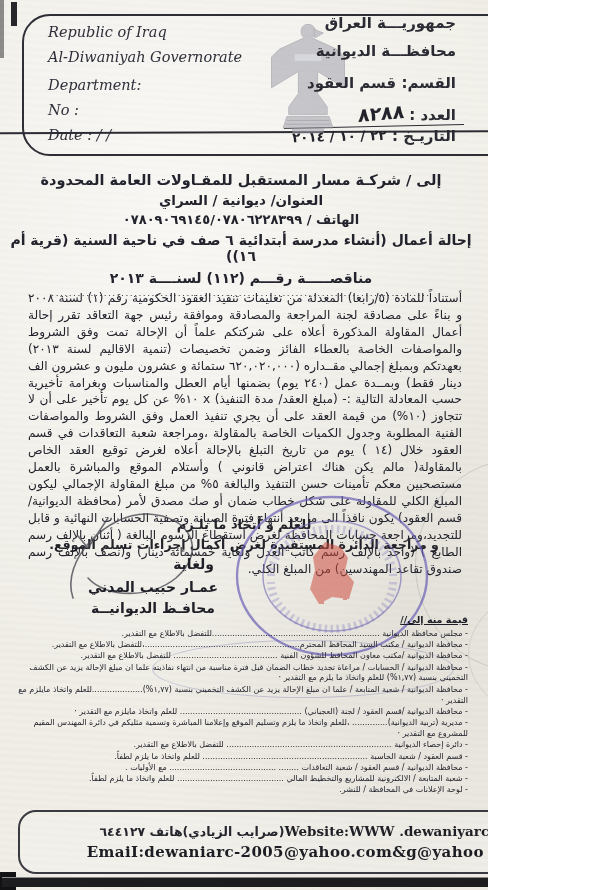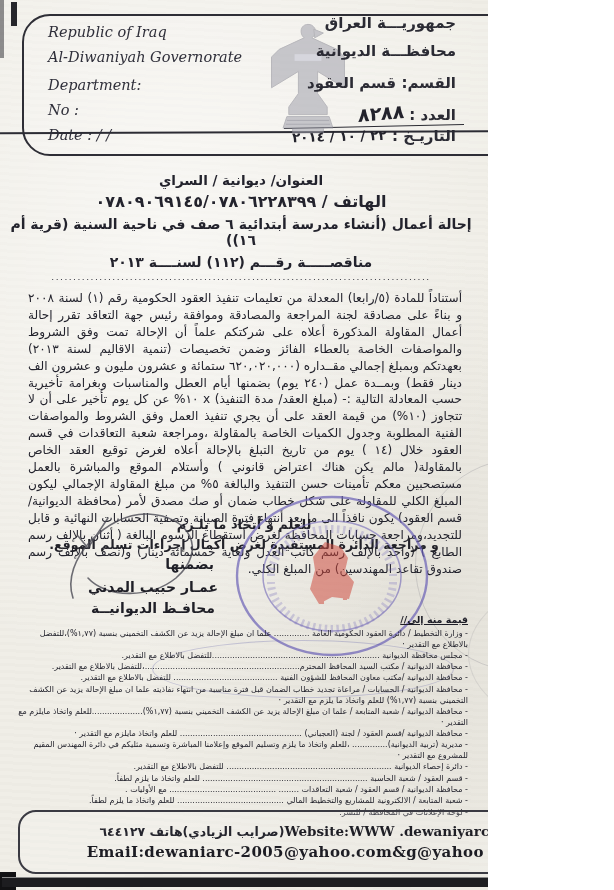--- a/index.html
+++ b/index.html
@@ -25,21 +25,21 @@
   .hdr-en .gap{margin-bottom:12px;text-align:center;}
   .hdr-ar{position:absolute;right:32px;top:16px;text-align:right;font-size:15px;font-weight:600;color:#2b2b34;line-height:1.0;}
   .hdr-ar .row{margin-bottom:13px;}
   .hand{display:inline-block;transform:rotate(-5deg) skewX(-6deg);font-size:19px;font-weight:600;letter-spacing:3px;color:#23232c;}
   .hand-sm{display:inline-block;transform:rotate(-1.5deg);font-size:13.5px;font-weight:600;color:#23232c;}
   .eagle{position:absolute;left:260px;top:18px;}
   
   .recipient{position:absolute;left:0;right:6px;top:172px;text-align:center;font-weight:600;color:#23232d;}
   .recipient .l1{font-size:14.5px;margin-bottom:4px;}
   .recipient .l2{font-size:13.5px;margin-bottom:4px;}
-  .recipient .l3{font-size:16px;margin-bottom:5px;}
+  .recipient .l3{font-size:13px;margin-bottom:5px;}
   .recipient .l4{font-size:14px;margin-bottom:6px;}
   .recipient .l5{font-size:14px;margin-bottom:2px;}
   .dots{font-size:9px;letter-spacing:1.5px;color:#30303a;font-weight:400;}
   
   .body-par{position:absolute;right:26px;left:28px;top:290px;text-align:justify;font-size:12.1px;line-height:16.9px;font-weight:500;color:#23232d;}
   
   .closing{position:absolute;left:0;right:0;top:517px;text-align:center;font-weight:700;color:#222229;}
   .closing .c1{font-size:13px;margin-bottom:5px;}
   .closing .c2{font-size:12.5px;}
   
@@ -110,20 +110,21 @@
       <span>العدد :</span>
       <span class="hand">٨٢٨٨</span>
     </div>
     <div class="row">
       <span>التاريـخ :</span>
       <span class="hand-sm">٢٢ / ١٠ / ٢٠١٤</span>
     </div>
   </div>
 
   <div class="recipient" dir="rtl">
+    <div class="l1">إلى / شركـة مسار المستقبل للمقـاولات العامة المحدودة</div>
     <div class="l2">العنوان/ ديوانية / السراي</div>
     <div class="l3">الهاتف / ٠٧٨٠٩٠٦٩١٤٥/٠٧٨٠٦٢٢٨٣٩٩</div>
     <div class="l4">إحالة أعمال (أنشاء مدرسة أبتدائية ٦ صف في ناحية السنية (قرية أم ١٦))</div>
     <div class="l5">مناقصـــــة رقـــم (١١٢) لسنــــة ٢٠١٣</div>
     <div class="dots">.......................................................................................</div>
   </div>
 
   <div class="body-par" dir="rtl">أستناداً للمادة (٥/رابعا) المعدلة من تعليمات تنفيذ العقود الحكومية رقم (١) لسنة ٢٠٠٨ و بناءً على مصادقة لجنة المراجعة والمصادقة وموافقة رئيس جهة التعاقد تقرر إحالة أعمال المقاولة المذكورة أعلاه على شركتكم علماً أن الإحالة تمت وفق الشروط والمواصفات الخاصة بالعطاء الفائز وضمن تخصيصات (تنمية الاقاليم لسنة ٢٠١٣) بعهدتكم وبمبلغ إجمالي مقــداره (٦٢٠,٠٢٠,٠٠٠ ستمائة و عشرون مليون و عشرون الف دينار فقط) وبمــدة عمل (٢٤٠ يوم) بضمنها أيام العطل والمناسبات وبغرامة تأخيرية حسب المعادلة التالية :- (مبلغ العقد/ مدة التنفيذ) x ١٠% عن كل يوم تأخير على أن لا تتجاوز (١٠%) من قيمة العقد على أن يجري تنفيذ العمل وفق الشروط والمواصفات الفنية المطلوبة وجدول الكميات الخاصة بالمقاولة ،ومراجعة شعبة التعاقدات في قسم العقود خلال (١٤ ) يوم من تاريخ التبلغ بالإحالة أعلاه لغرض توقيع العقد الخاص بالمقاولة( مالم يكن هناك اعتراض قانوني ) وأستلام الموقع والمباشرة بالعمل مستصحبين معكم تأمينات حسن التنفيذ والبالغة ٥% من مبلغ المقاولة الإجمالي ليكون المبلغ الكلي للمقاولة على شكل خطاب ضمان أو صك مصدق لأمر (محافظة الديوانية/قسم العقود) يكون نافذاً الى ما بعد أنتهاء فترة الصيانة وتصفية الحسابات النهائية و قابل للتجديد،ومراجعة حسابات المحافظة لغرض أستقطاع الرسوم البالغة ( أثنان بالإلف رسم الطابع ) (واحد بالإلف رسم كاتب العدل ولغاية خمسمائة دينار) و(نصف بالإلف رسم صندوق تقاعد المهندسين) من المبلغ الكلي.</div>
 
   <div class="closing" dir="rtl">
@@ -132,21 +133,21 @@
   </div>
 
   <svg class="scribble" width="200" height="112" viewBox="0 0 200 112">
     <g fill="none" stroke="#4b4b55" stroke-width="1.6" opacity=".8" stroke-linecap="round">
       <path d="M25 100 C 12 62, 60 14, 100 16 C 142 18, 160 52, 128 80 C 102 101, 58 100, 40 80"></path>
       <path d="M30 38 l10 12 l20 -30"></path>
     </g>
   </svg>
 
   <div class="sig-block" dir="rtl">
-    <div class="s1">بضمنها</div>
+    <div class="s1">ولغاية</div>
     <div class="s2">عمـار حبيب المدني</div>
     <div class="s3">محافـظ الديوانيــة</div>
   </div>
 
   <svg class="stamp" width="198" height="168" viewBox="0 0 198 168">
     <g fill="none" stroke="#6a60b6">
       <ellipse cx="99" cy="84" rx="95" ry="79" stroke-width="2.4" opacity=".8"></ellipse>
       <ellipse cx="99" cy="84" rx="69" ry="55" stroke-width="1.5" opacity=".65"></ellipse>
       <path d="M 38 84 A 61 47 0 0 1 160 84" stroke-width="8" stroke-dasharray="2.5 3.5" opacity=".3"></path>
       <path d="M 160 90 A 61 47 0 0 1 38 90" stroke-width="8" stroke-dasharray="2.5 3.5" opacity=".3"></path>
@@ -157,21 +158,20 @@
       <rect x="110" y="104" width="4" height="4"></rect>
     </g>
   </svg>
 
   <div class="ghost g1"></div>
   <div class="ghost g2"></div>
   <div class="ghost g3"></div>
 
   <div class="cc" dir="rtl">
     <span class="cc-head">قيمة منه إلى//</span>
-    <div class="cc-item">وزارة التخطيط / دائرة العقود الحكومية العامة .............. علما ان مبلغ الإحالة يزيد عن الكشف التخميني بنسبة (١,٧٧%)،للتفضل بالاطلاع مع التقدير ·</div>
     <div class="cc-item">مجلس محافظة الديوانية ..................................................................للتفضل بالاطلاع مع التقدير.</div>
     <div class="cc-item">محافظة الديوانية / مكتب السيد المحافظ المحترم.............................................................،للتفضل بالاطلاع مع التقدير.</div>
     <div class="cc-item">محافظة الديوانية /مكتب معاون المحافظ للشؤون الفنية ......................................... للتفضل بالاطلاع مع التقدير.</div>
     <div class="cc-item">محافظة الديوانية / الحسابات / مراعاة تجديد خطاب الضمان قبل فترة مناسبة من انتهاء نفاذيته  علما ان مبلغ الإحالة يزيد عن الكشف التخميني بنسبة (١,٧٧%) للعلم واتخاذ ما يلزم مع التقدير ·</div>
     <div class="cc-item">محافظة الديوانية / شعبة المتابعة /  علما ان مبلغ الإحالة يزيد عن الكشف التخميني بنسبة (١,٧٧%)....................للعلم واتخاذ مايلزم مع التقدير ·</div>
     <div class="cc-item">محافظة الديوانية /قسم العقود / لجنة (العجباني) ................................................ للعلم واتخاذ مايلزم مع التقدير ·</div>
     <div class="cc-item">مديرية (تربية الديوانية).............. ،للعلم واتخاذ ما يلزم وتسليم الموقع وإعلامنا المباشرة وتسمية مثليكم في دائرة المهندس المقيم للمشروع مع التقدير ·</div>
     <div class="cc-item">دائرة إحصاء الديوانية ................................................................. للتفضل بالاطلاع مع التقدير.</div>
     <div class="cc-item">قسم العقود / شعبة الحاسبة ................................................................. للعلم واتخاذ ما يلزم لطفاً.</div>
     <div class="cc-item">محافظة الديوانية / قسم العقود / شعبة التعاقدات ........ .......................................... مع الأوليات .</div>

